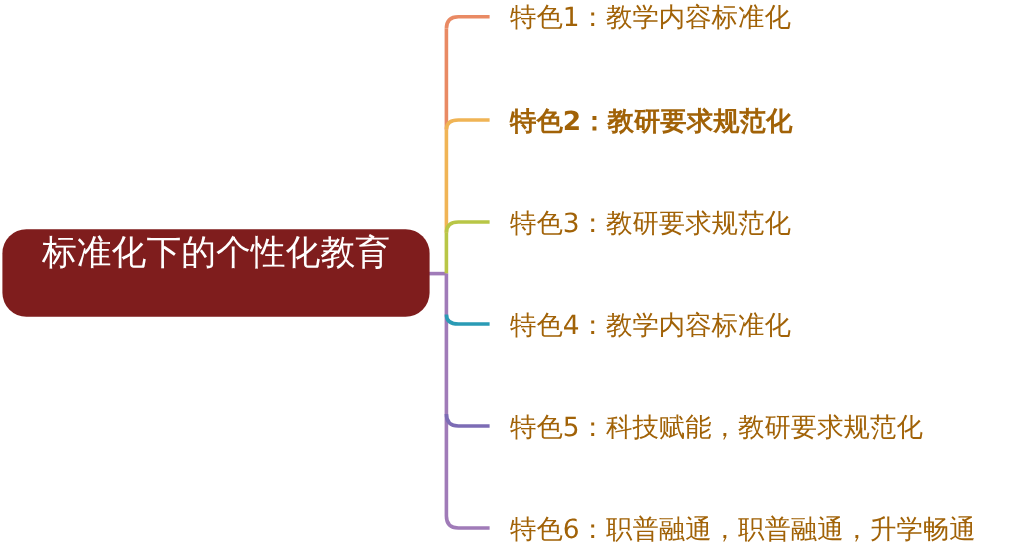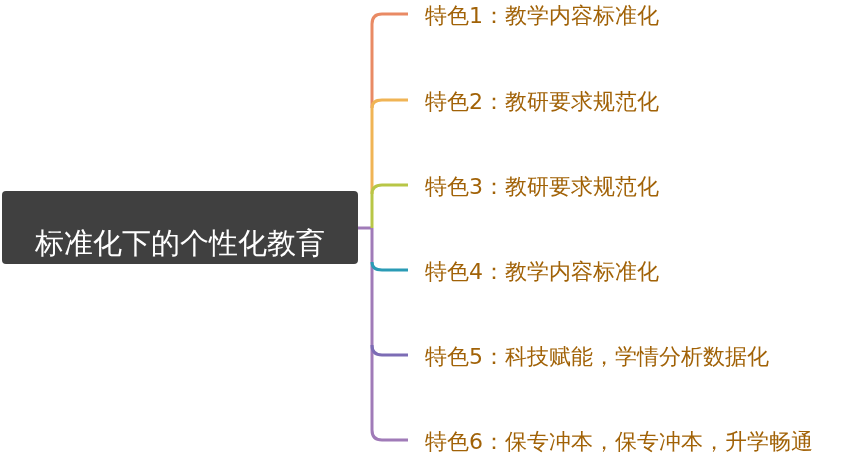--- a/index.html
+++ b/index.html
@@ -1,21 +1,21 @@
 <!DOCTYPE html>
 <html><head>
   <meta charset="utf-8">
   <style>
     html, body { margin: 0; padding: 0; background: #ffffff; }
     body { width: 842px; height: 456px; position: relative; overflow: hidden;
            font-family: "DejaVu Sans", "Liberation Sans", sans-serif; }
     .root-node {
       position: absolute; left: 2px; top: 191px; width: 356px; height: 73px;
-      background: #404040; border-radius: 4px;
-      display: flex; align-items: flex-end; justify-content: center;
+      background: #7f1d1d; border-radius: 20px;
+      display: flex; align-items: flex-start; justify-content: center;
       color: #ffffff; font-size: 29px; letter-spacing: 0px;
     }
     svg.connectors { position: absolute; left: 0; top: 0; }
     .branch-label {
       position: absolute; left: 425px; font-size: 22px; color: #a16207;
       white-space: nowrap; line-height: 28px;
     }
   </style>
 </head>
 <body>
@@ -35,17 +35,17 @@
   <path d="M372 262 Q372 270 382 270 L408 270" stroke="#2a9bb5" stroke-width="3" fill="none"></path>
   <path d="M372 345 Q372 355 382 355 L408 355" stroke="#7c6cb5" stroke-width="3" fill="none"></path>
   <path d="M372 430 Q372 440 382 440 L408 440" stroke="#a07bb8" stroke-width="3" fill="none"></path>
 </svg>
 
 <div class="root-node">
   <span>标准化下的个性化教育</span>
 </div>
 
 <div class="branch-label" style="top:2px;">特色1：教学内容标准化</div>
-<div class="branch-label" style="top:88px;">特色2：教研要求规范化</div>
+<div class="branch-label" style="top:88px;font-weight:bold;">特色2：教研要求规范化</div>
 <div class="branch-label" style="top:173px;">特色3：教研要求规范化</div>
 <div class="branch-label" style="top:258px;">特色4：教学内容标准化</div>
-<div class="branch-label" style="top:343px;">特色5：科技赋能，学情分析数据化</div>
-<div class="branch-label" style="top:428px;">特色6：保专冲本，保专冲本，升学畅通</div>
+<div class="branch-label" style="top:343px;">特色5：科技赋能，教研要求规范化</div>
+<div class="branch-label" style="top:428px;">特色6：职普融通，职普融通，升学畅通</div>
 
 </body></html>

